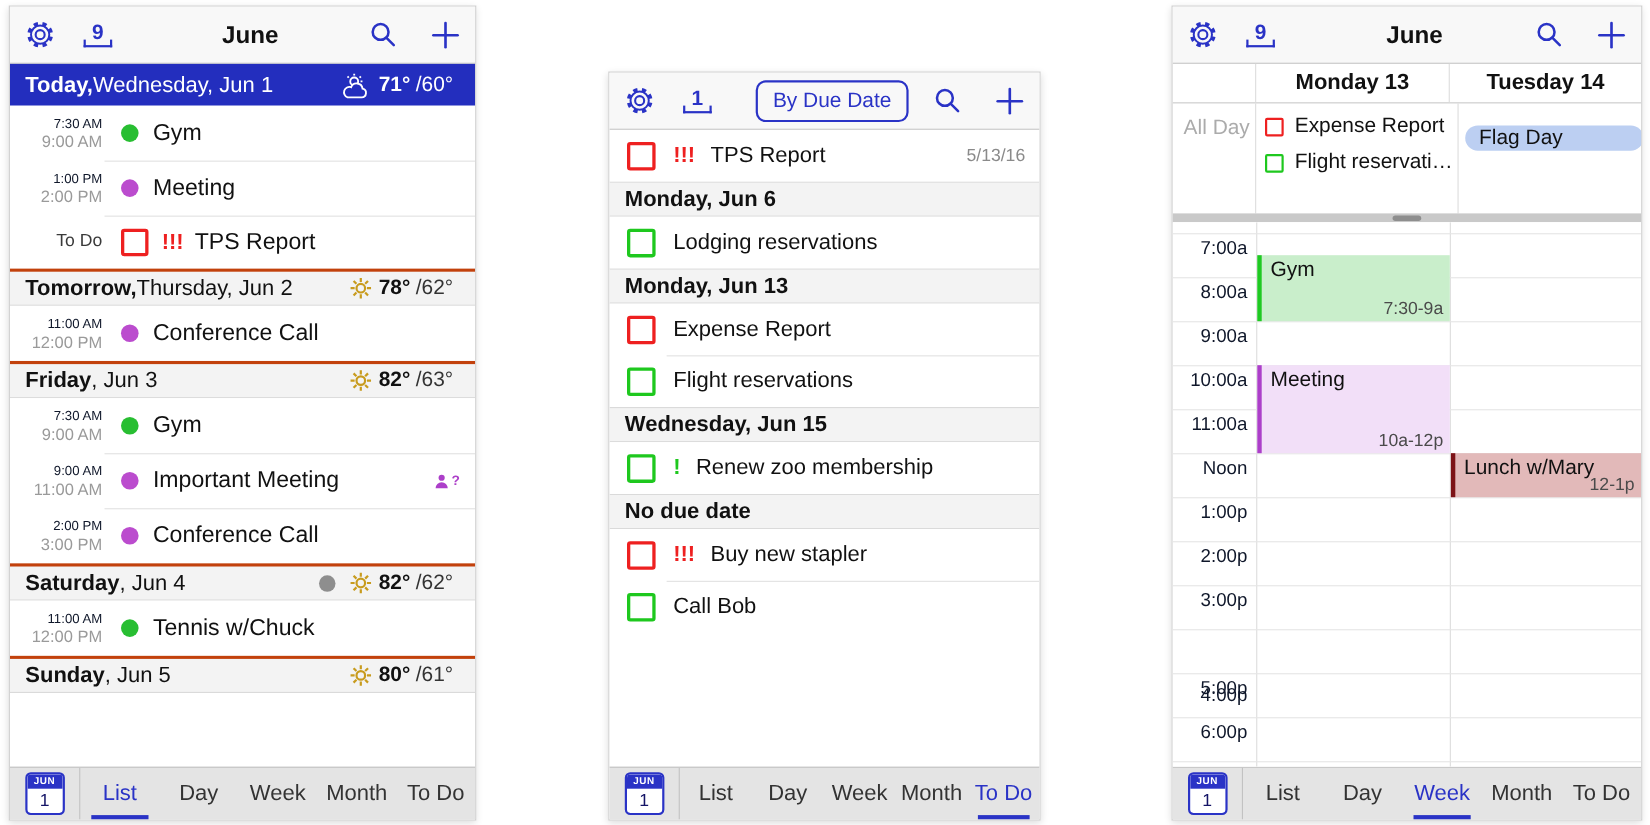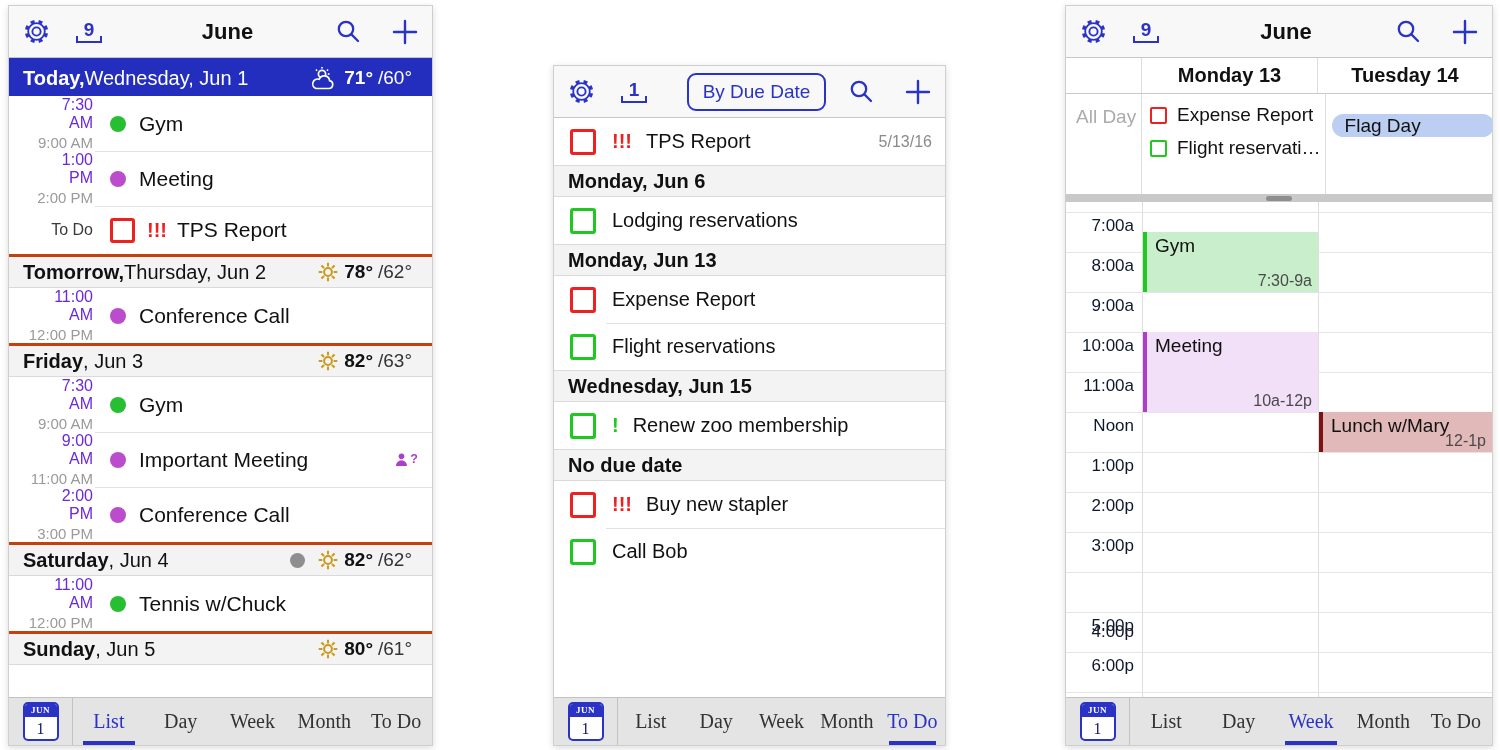--- a/index.html
+++ b/index.html
@@ -28,21 +28,21 @@
   .weather { margin-left:auto; display:flex; align-items:center; gap:5px; font-size:19px; }
   .weather .hi { font-weight:bold; }
   .weather .lo { font-weight:normal; }
   .ghdr.today .weather { color:#fff; }
   .graydot { width:15px; height:15px; border-radius:50%; background:var(--gray); margin-right:7px; }
 
   .row { flex:0 0 50px; display:flex; align-items:center; position:relative; background:#fff; }
   .row.todo-row { flex:0 0 48px; }
   .gitems > .row + .row::before { content:""; position:absolute; top:0; left:86px; right:0; border-top:1px solid #E2E2E2; }
   .times { width:86px; text-align:right; display:flex; flex-direction:column; justify-content:center; gap:2px; padding-right:2px; }
-  .t1 { font-size:16px; color:#6d28d9;padding-left:26px; }
+  .t1 { font-size:12px; color:#0f172a;padding-left:26px; }
   .t2 { font-size:15px; color:#9a9a9a; }
   .tlabel { font-size:16px; color:#3a3a3a; }
   .dot { width:16px; height:16px; border-radius:50%; margin-left:15px; flex:0 0 16px; }
   .ename { font-size:21px; color:#111; margin-left:13px; white-space:nowrap; }
   .cb { border-style:solid; border-radius:3px; background:#fff; flex:none; cursor:pointer; }
   .cb.big { width:25px; height:25px; border-width:3.5px; margin-left:15px; }
   .pri { font-weight:bold; font-size:20px; margin-left:12px; }
   .att { margin-left:auto; margin-right:14px; display:flex; align-items:flex-start; color:var(--purplebar); font-weight:bold; font-size:15px; gap:1px; }
   .noev { flex:0 0 62px; display:flex; align-items:center; justify-content:center; font-size:21px; color:#111; }
   .filler { flex:1 1 auto; background:#fff; }
@@ -75,21 +75,21 @@
   .handle::after { content:""; position:absolute; left:50%; top:1.5px; transform:translateX(-50%); width:26px; height:5px; border-radius:2.5px; background:#8E8E8E; }
   .grid { flex:1 1 auto; position:relative; overflow:hidden; background:#fff; }
   .vline { position:absolute; top:0; bottom:0; width:1px; background:#DDD; }
   .hline { position:absolute; left:0; right:0; height:1px; background:#E5E5E5; }
   .hlab { position:absolute; width:68px; text-align:right; font-size:17px; color:#0f172a; }
   .evt { position:absolute; border-left:4px solid; padding:3px 6px 2px 8px; cursor:pointer; }
   .evt .tt { font-size:19px; color:#111; }
   .evt .tm { position:absolute; right:6px; bottom:2px; font-size:16px; color:#4a4a4a; }
 
   
-  .tabbar { flex:0 0 48px; background:#E4E4E4; border-top:1px solid #C2C2C2; display:flex; align-items:stretch;font-family:Liberation Serif, serif; }
+  .tabbar { flex:0 0 48px; background:#E4E4E4; border-top:1px solid #C2C2C2; display:flex; align-items:stretch; }
   .dwrap { flex:0 0 64px; display:flex; align-items:center; justify-content:center; border-right:1px solid #C2C2C2; }
   .dicon { width:36px; height:39px; border:2px solid var(--blue); border-radius:5px; overflow:hidden; background:#fff; cursor:pointer; }
   .dicon .m { height:13px; background:var(--blue); color:#fff; font-size:9px; font-weight:bold; text-align:center; line-height:13px; letter-spacing:.5px; }
   .dicon .d { height:22px; font-size:16px; color:#141466; text-align:center; line-height:23px; }
   .tabs { flex:1; display:flex; }
   .tab { flex:1; display:flex; align-items:center; justify-content:center; font-size:20px; color:#333; position:relative; cursor:pointer; }
   .tab.active { color:var(--blue); }
   .tab.active::after { content:""; position:absolute; bottom:0; left:14%; right:14%; height:4px; background:var(--blue); }
 
   .icongap { display:flex; align-items:center; cursor:pointer; }

